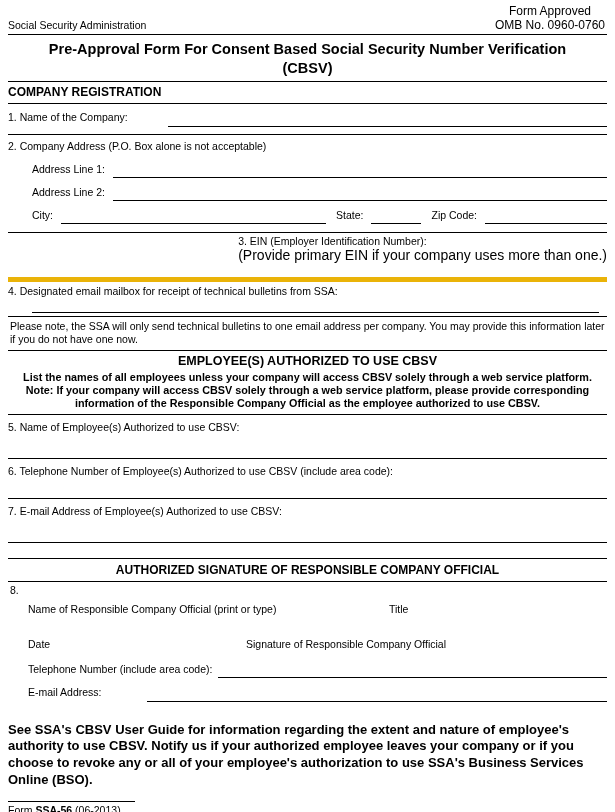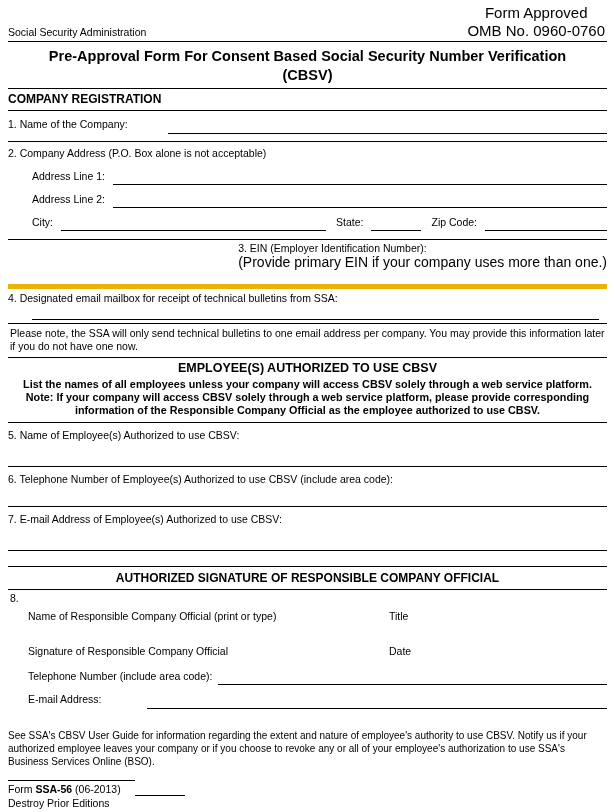--- a/index.html
+++ b/index.html
@@ -10,21 +10,21 @@
     font-size:10.5px; line-height:1.25;
     padding:4px 8px 0 8px;
     overflow:hidden;
     position:relative;
   }
 
   
   .header-row { display:flex; justify-content:space-between; align-items:flex-end;
                 border-bottom:1px solid #000; padding-bottom:2px; }
   .agency { font-size:10.5px; }
-  .approval { text-align:center; font-size:15px; line-height:1.18; padding-right:2px; }
+  .approval { text-align:center; font-size:12px; line-height:1.18; padding-right:2px; }
 
   
   .title-box { text-align:center; font-weight:bold; font-size:14.5px; line-height:1.28;
                padding:5px 10px 4px; border-bottom:1px solid #000; }
 
   .section-heading { text-align:left; font-weight:bold; font-size:12px;
                      padding:3px 0; border-bottom:1px solid #000; }
 
   
   .fill { flex:1; border-bottom:1px solid #000; height:12px; margin-bottom:-2px; }
@@ -74,21 +74,21 @@
   .sig-col { display:flex; flex-direction:row; }
   .name-col { flex:0 0 345px; margin-right:16px; }
   .title-col { flex:1; }
   .sig-line { border-bottom:1px solid #000; height:14px; }
   .sig-caption { text-align:center; padding-top:2px; }
   .contact-row { display:flex; align-items:flex-end; margin:12px 0 0 20px; }
   .contact-row .lbl { white-space:nowrap; padding-right:6px; }
   .contact-row.email { margin-top:10px;gap:39px; }
 
   
-  .user-guide { font-weight:normal; font-size:10px; line-height:1.3; margin-top:22px; padding-right:2px; }
+  .user-guide { font-weight:bold; font-size:13px; line-height:1.3; margin-top:22px; padding-right:2px; }
   .form-footer { margin-top:12px; font-size:10.5px; }
   .form-number-row { display:flex; align-items:flex-end; }
   .form-number-wrap { display:inline-block; border-top:1px solid #000; padding:2px 14px 0 0; }
   .bold { font-weight:bold; }
   .footer-rule { display:inline-block; width:50px; height:10px; border-bottom:1px solid #000; }
   .destroy { padding-top:1px; }
 </style>
 </head>
 <body>
 
@@ -179,27 +179,27 @@
         <div class="sig-line"></div>
         <div class="sig-caption">Name of Responsible Company Official (print or type)</div>
       </div>
       <div class="sig-col title-col">
         <div class="sig-line"></div>
         <div class="sig-caption">Title</div>
       </div>
     </div>
 
     <div class="sig-row second">
+      <div class="sig-col title-col">
+        <div class="sig-line"></div>
+        <div class="sig-caption">Date</div>
+      </div>
       <div class="sig-col name-col">
         <div class="sig-line"></div>
         <div class="sig-caption">Signature of Responsible Company Official</div>
-      </div>
-      <div class="sig-col title-col">
-        <div class="sig-line"></div>
-        <div class="sig-caption">Date</div>
       </div>
     </div>
 
     <div class="contact-row">
       <span class="lbl">Telephone Number (include area code):</span>
       <span class="fill"></span>
     </div>
     <div class="contact-row email">
       <span class="lbl">E-mail Address:</span>
       <span class="fill"></span>

